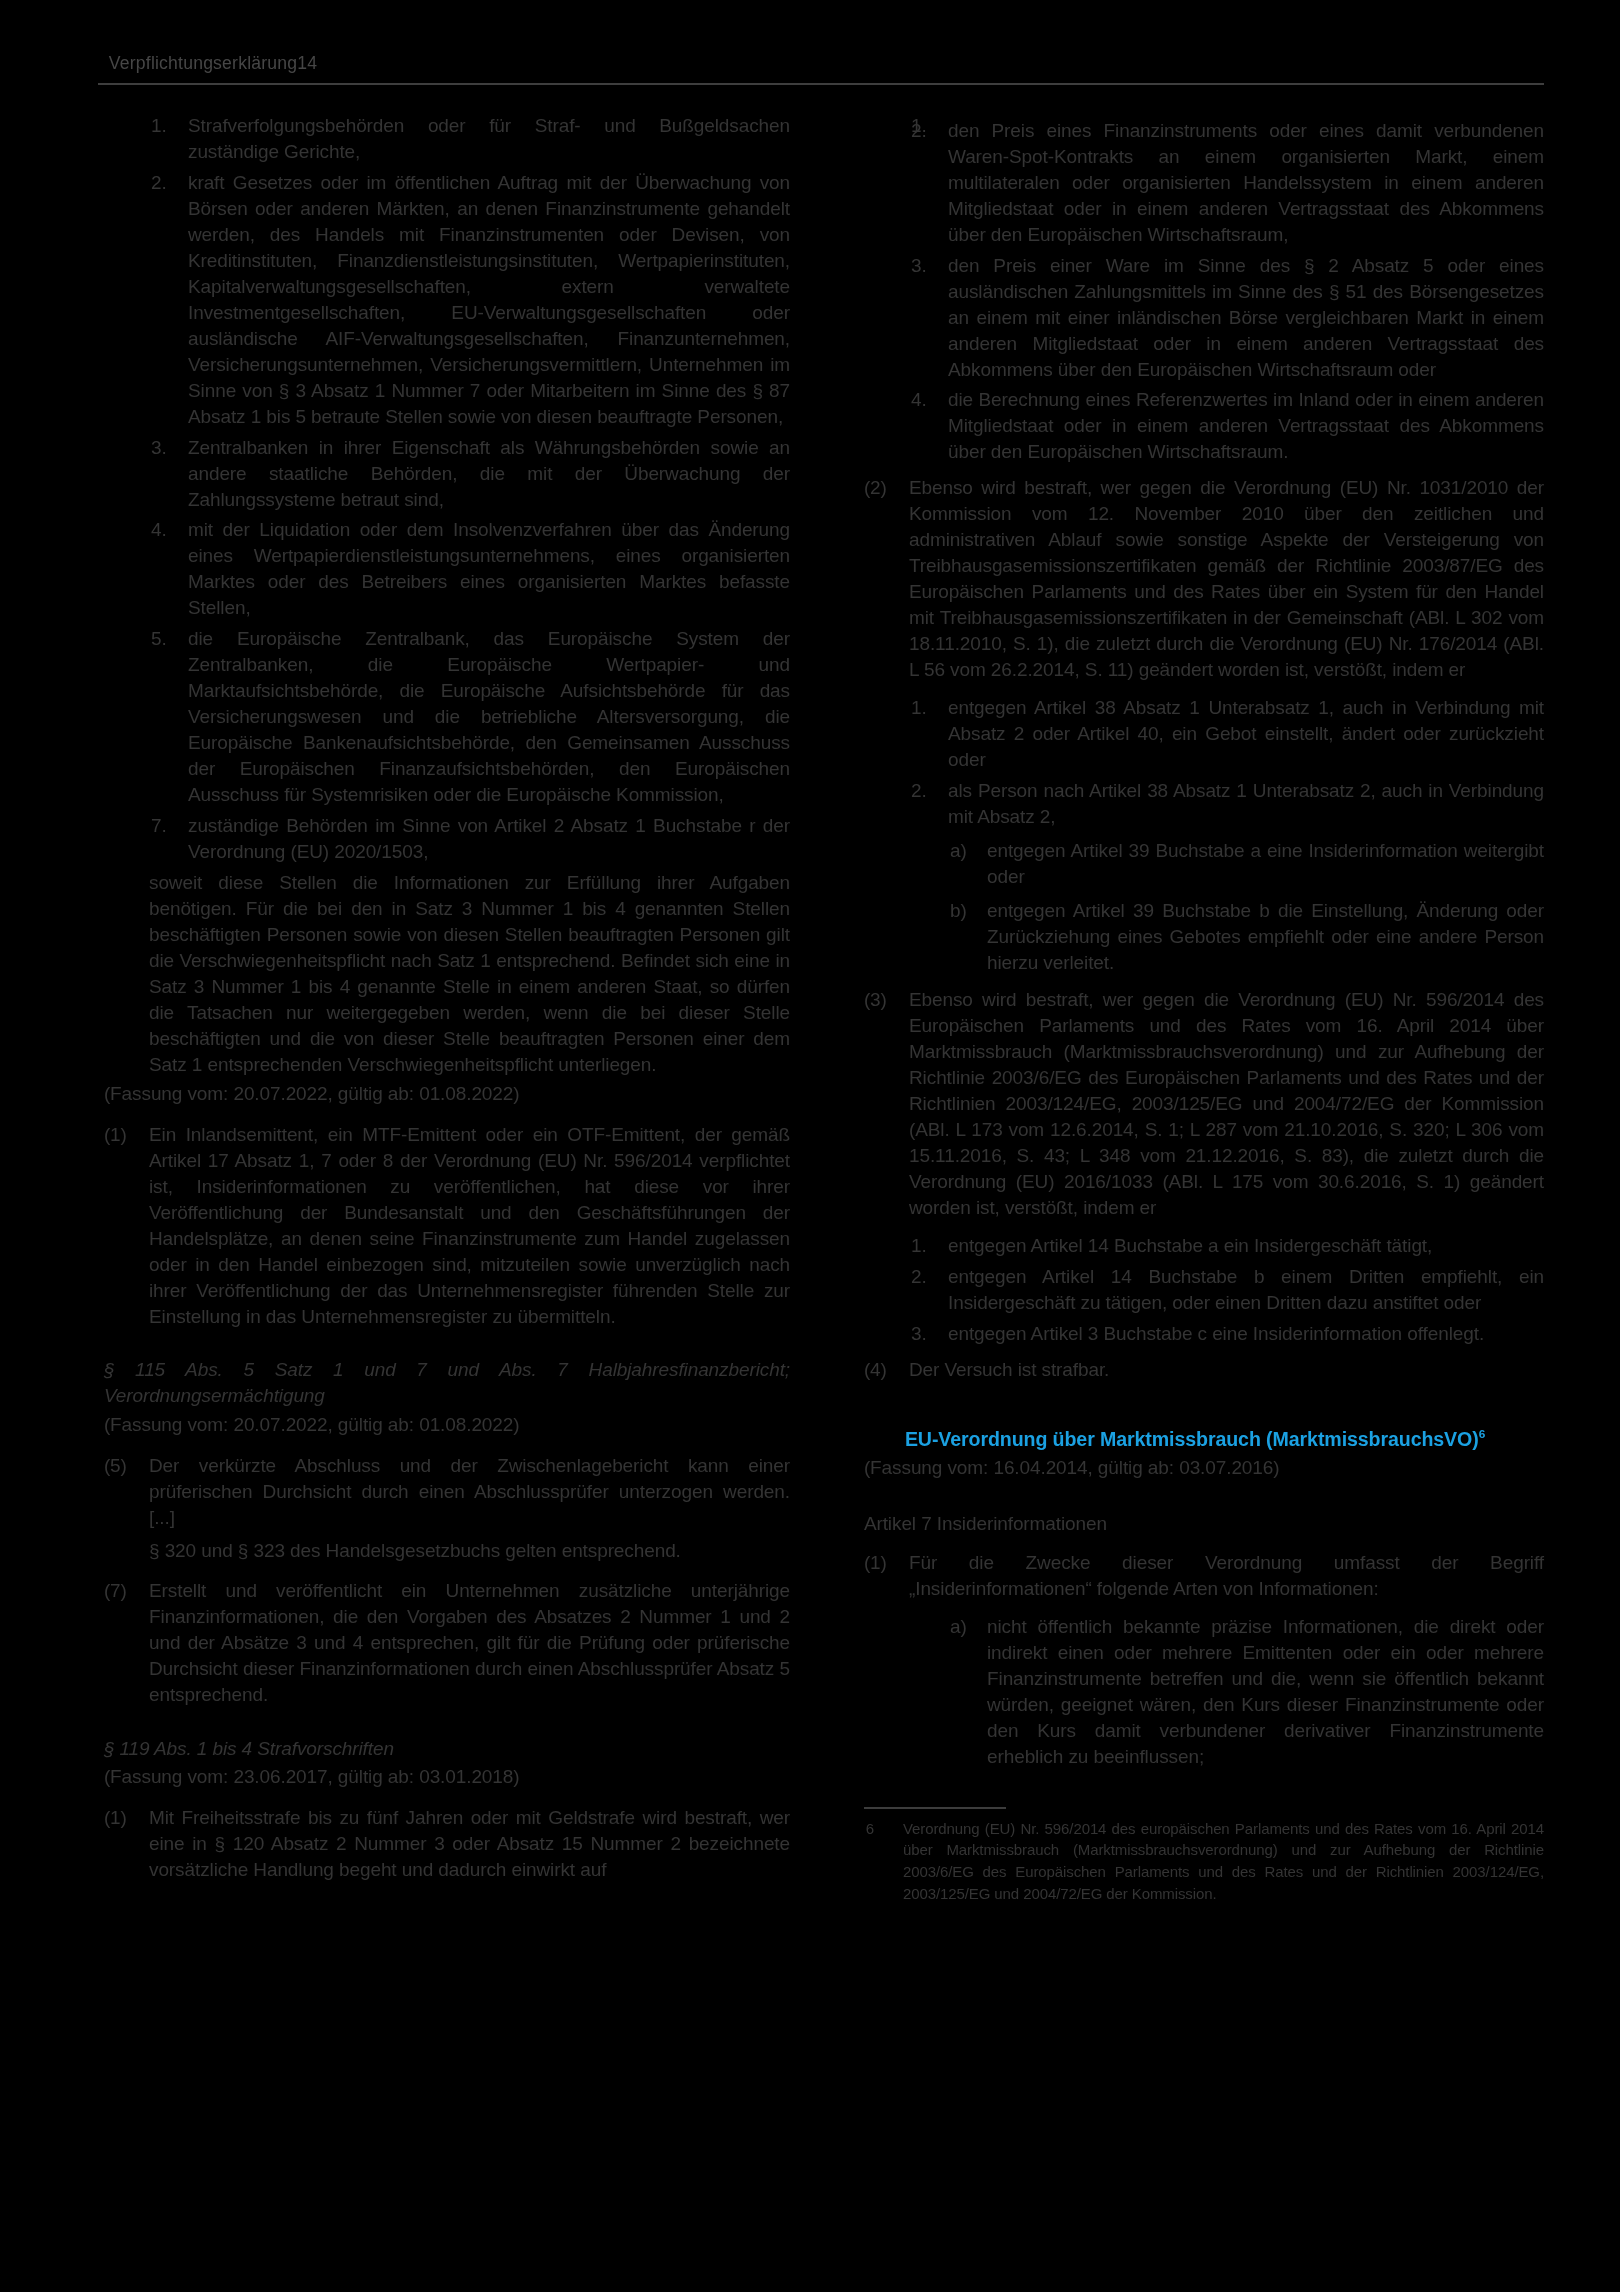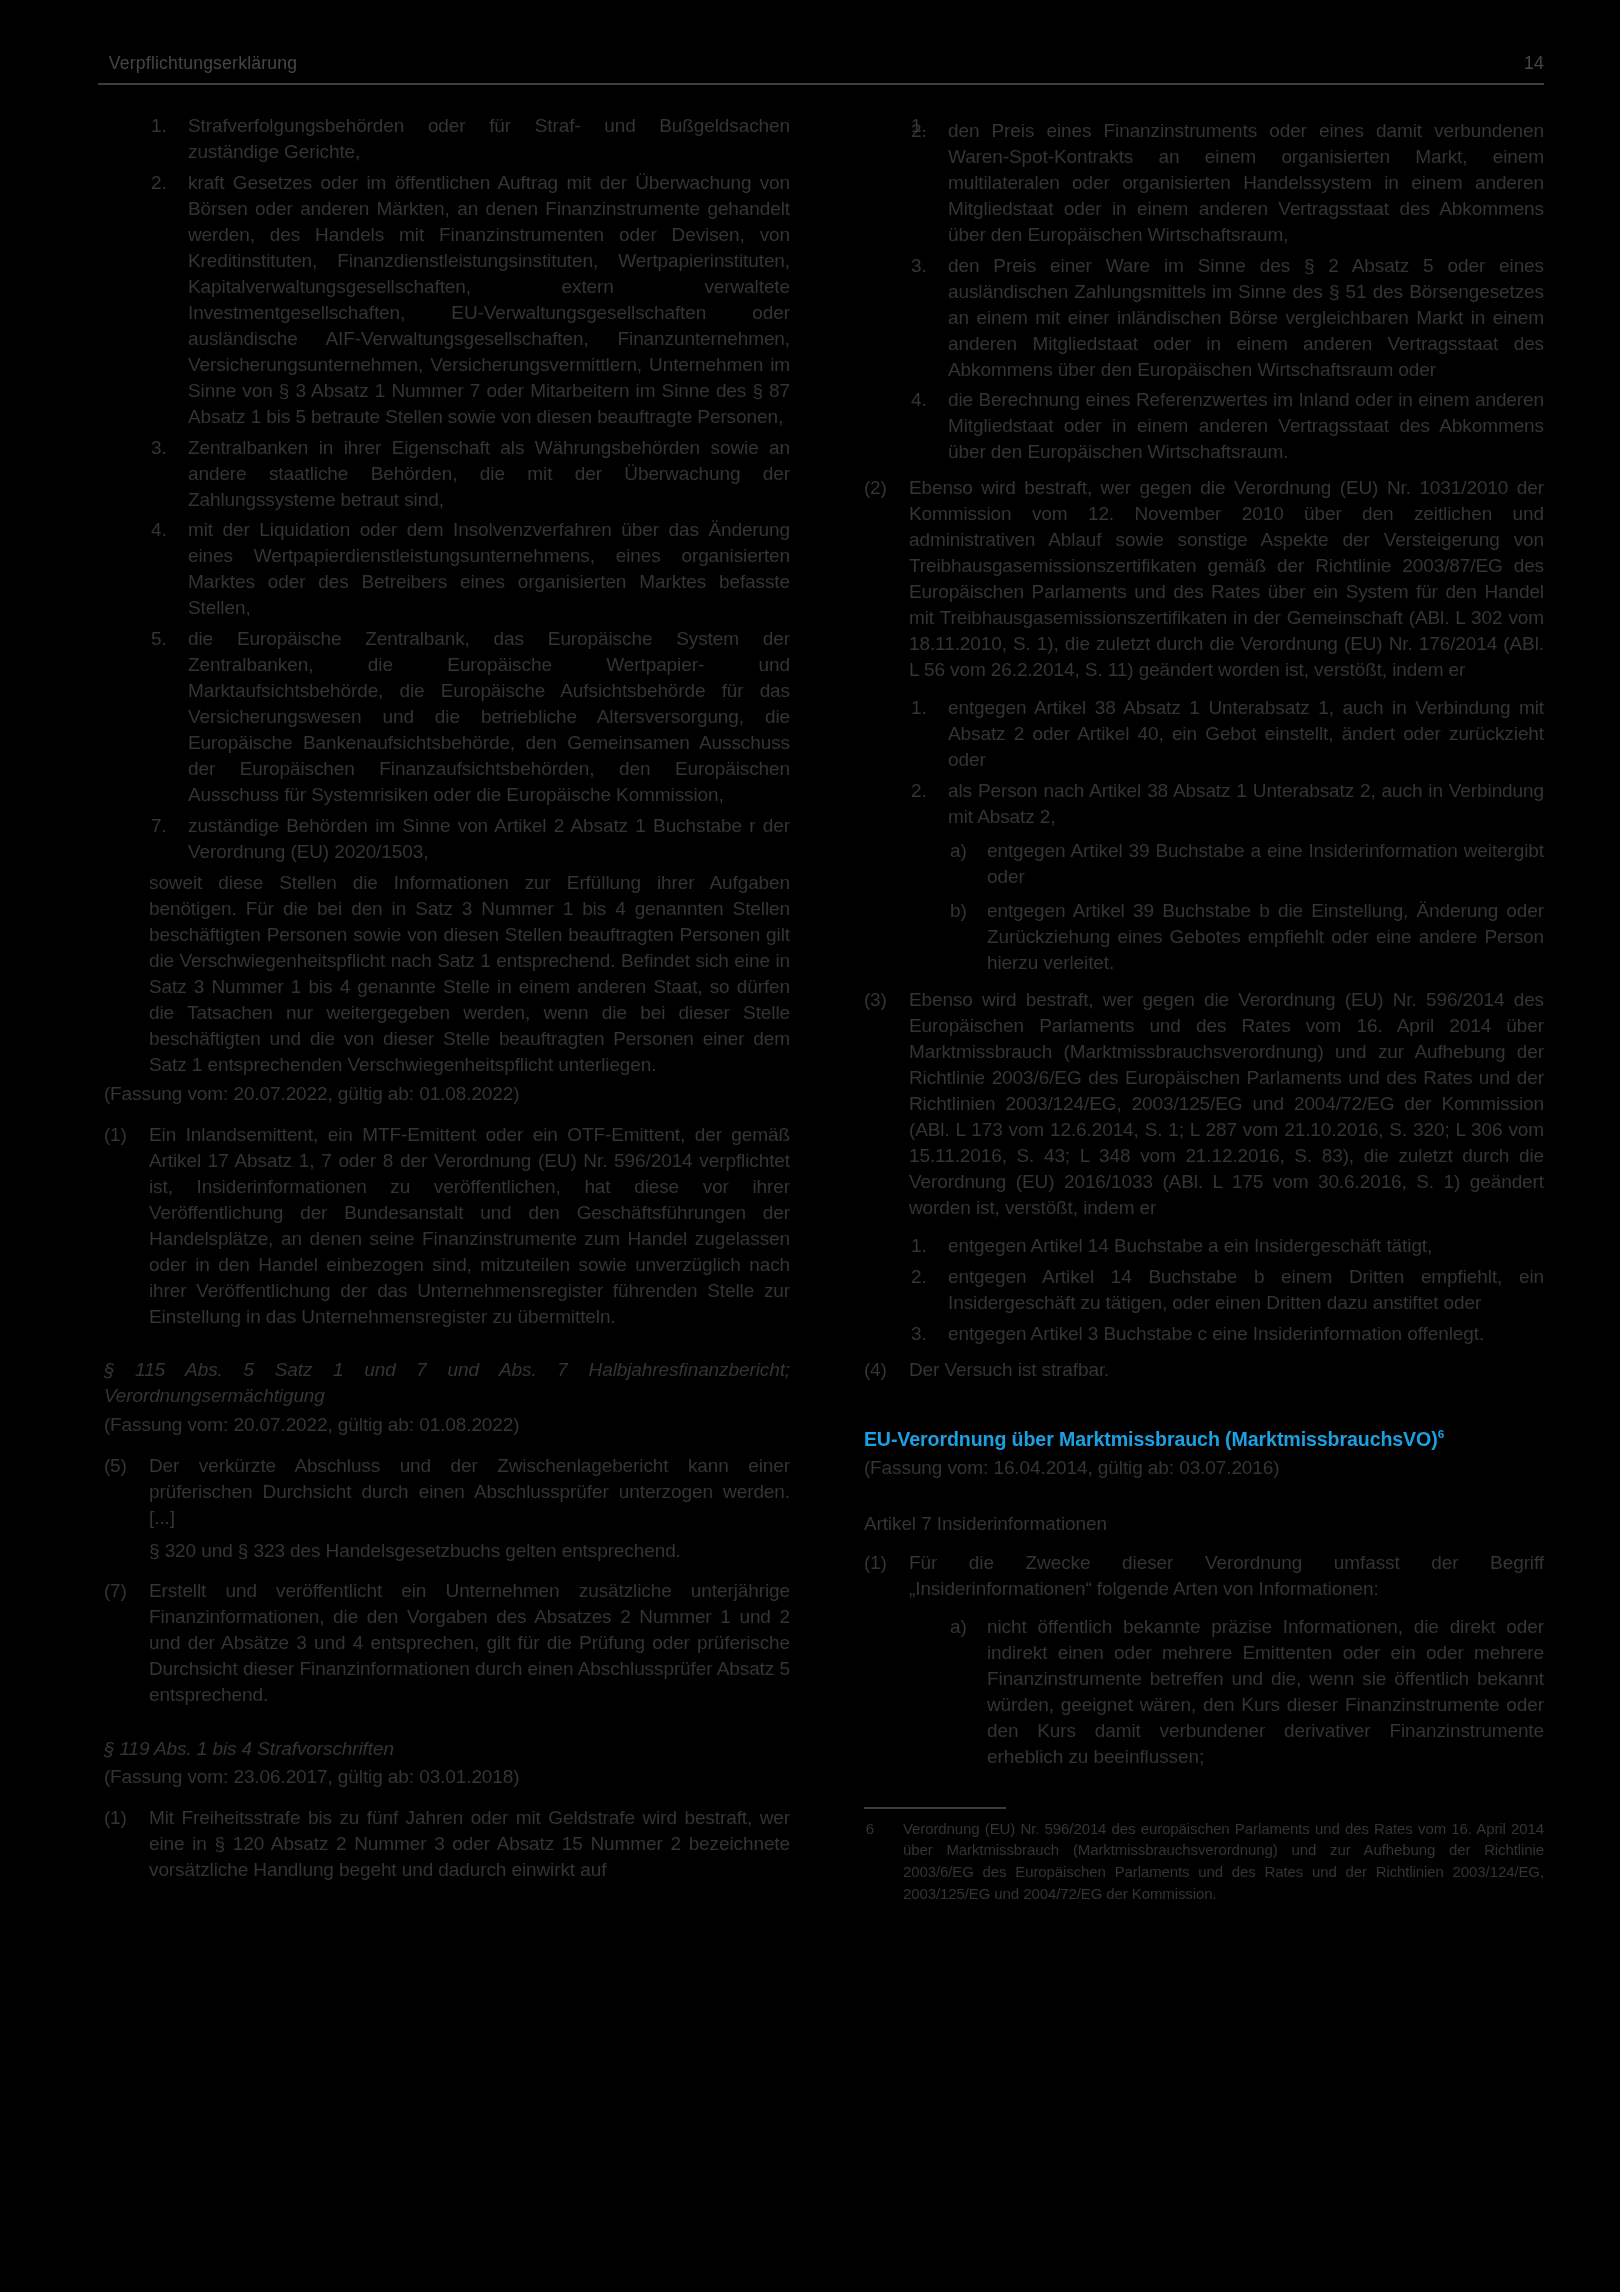--- a/index.html
+++ b/index.html
@@ -8,21 +8,21 @@
     background:#000000;
     font-family:"Liberation Sans","DejaVu Sans",sans-serif;
     color:#343434;
     overflow:hidden;
     position:relative;
   }
   .page{padding:0 76px 0 98px;}
   
   .hdr{
     padding-top:53px;padding-bottom:8.8px;
-    display:flex;justify-content:space-between;align-items:flex-end;
+    display:flex;align-items:flex-end;
     border-bottom:2px solid #3e3e3e;
     color:#464646;font-size:17.6px;letter-spacing:0.2px;
   }
   .hdr .title{padding-left:10.8px;}
   
   .columns{display:flex;margin-top:28px;}
   .col{font-size:19px;line-height:26px;text-align:justify;letter-spacing:-0.1px;}
   .col-left{width:692px;margin-right:68px;}
   .col-right{width:686px;}
   
@@ -37,21 +37,21 @@
   .fassung{padding-left:5.9px;margin-top:2.9px;text-align:left;}
   .mt15{margin-top:14.7px;}
   .mt14{margin-top:13.7px;}
   .mt12{margin-top:11.8px;}
   .mt10{margin-top:9.8px;}
   .mt8{margin-top:7.8px;}
   .mt2{margin-top:2px;}
   .list2{margin-top:11.8px;}
   .reg-head{
     color:#1ba1e2;font-weight:bold;font-size:19.6px;
-    padding-left:5.9px;margin-top:43px;text-align:left;white-space:nowrap;
+    padding-left:5.9px;margin-top:43px;text-align:left;white-space:nowrap;margin-left:41px;
   }
   .reg-head sup{font-size:11.8px;vertical-align:super;line-height:0;}
   .art-head{padding-left:5.9px;margin-top:30px;text-align:left;}
   
   .footnote{margin-top:37px;font-size:15px;line-height:21.6px;}
   .fn-rule{width:142px;border-top:2px solid #3c3c3c;margin-left:5.9px;margin-bottom:8.8px;}
   .fn-body{position:relative;padding-left:45px;}
   .fn-body .fn-num{position:absolute;left:7.8px;top:0;}
 </style>
 </head>

